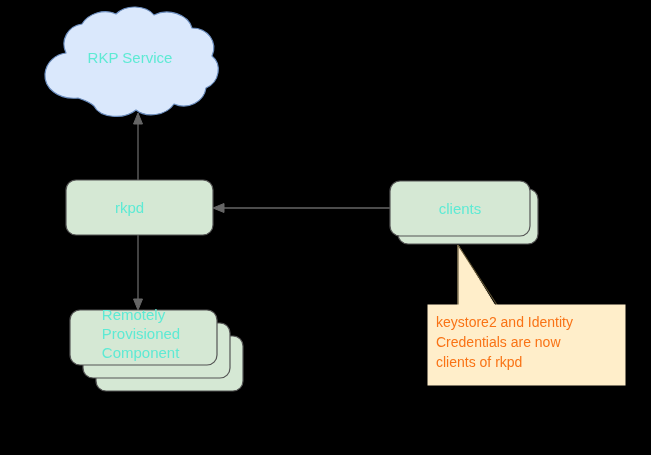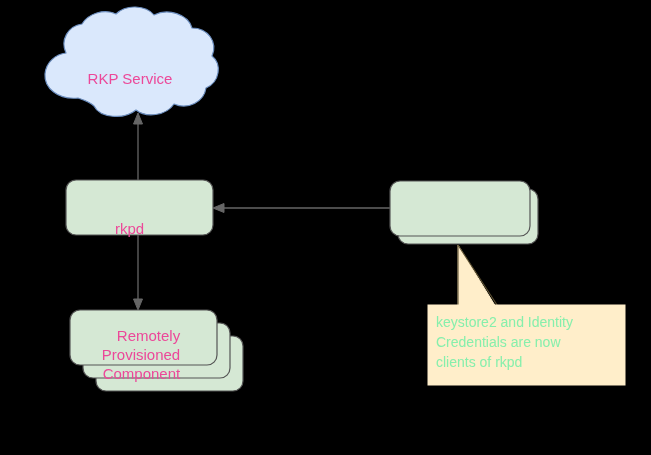--- a/index.html
+++ b/index.html
@@ -20,28 +20,27 @@
     left: 0;
     top: 0;
     width: 651px;
     height: 455px;
   }
   .node-label {
     position: absolute;
     display: flex;
     align-items: center;
     justify-content: center;
-    text-align: right;
-    color: #ec4899;
+    text-align: left;
+    color: #5eead4;
     font-family: "Liberation Sans", sans-serif;
     font-size: 15px;
     line-height: 19px;
     pointer-events: none;
     white-space: pre-line;
-    margin-top: 21px;
   }
   #cloud-label {
     left: 45px;
     top: 42px;
     width: 170px;
     height: 30px;
   }
   #rkpd-label {
     left: 66px;
     top: 180px;
@@ -59,21 +58,21 @@
     top: 300px;
     width: 142px;
     height: 66px;
   }
   #callout-text {
     position: absolute;
     left: 436px;
     top: 312px;
     width: 186px;
     height: 66px;
-    color: #86efac;
+    color: #f97316;
     font-family: "Liberation Sans", sans-serif;
     font-size: 14px;
     line-height: 20px;
     text-align: left;
     white-space: pre-line;
     pointer-events: none;
   }
 </style>
 </head>
 <body>
@@ -139,20 +138,21 @@
     <g>
       <rect x="428" y="305" width="197" height="80" fill="#ffeeca" stroke="#ffeeca" stroke-width="1"></rect>
     </g>
 
   </svg>
 
   <div class="node-label" id="cloud-label">RKP Service</div>
 
   <div class="node-label" id="rkpd-label">rkpd</div>
 
+  <div class="node-label" id="clients-label">clients</div>
 
   <div class="node-label" id="rpc-label">Remotely
 Provisioned
 Component</div>
 
   <div id="callout-text">keystore2 and Identity
 Credentials are now
 clients of rkpd</div>
 
 </div>

